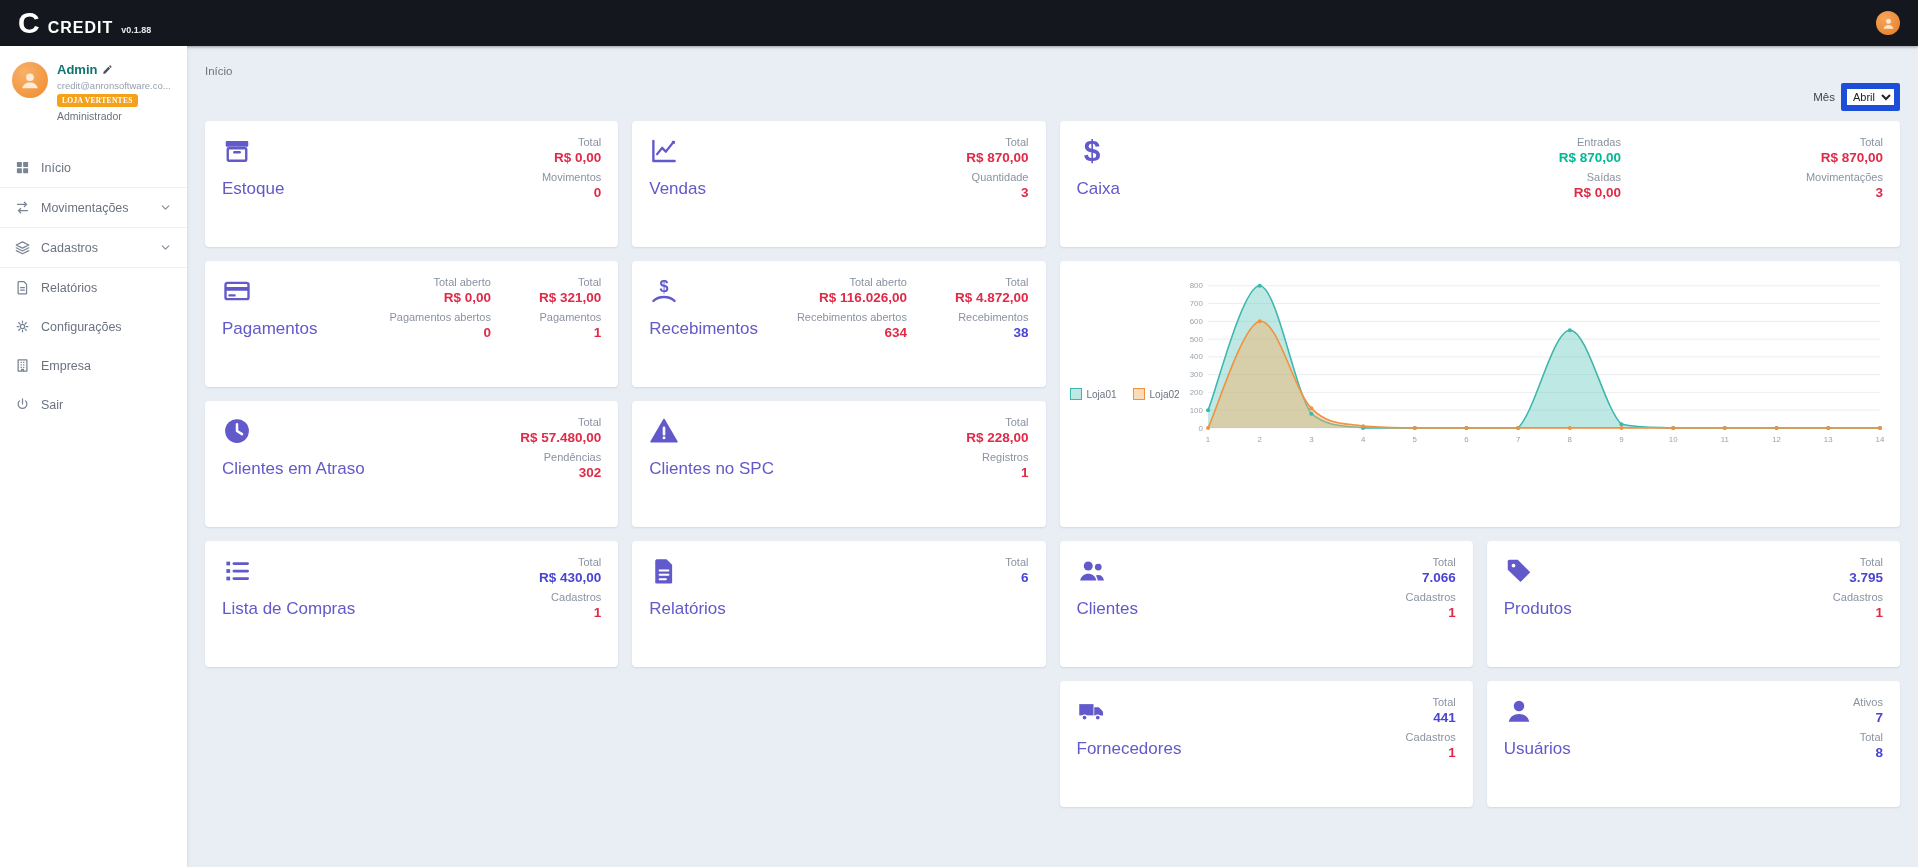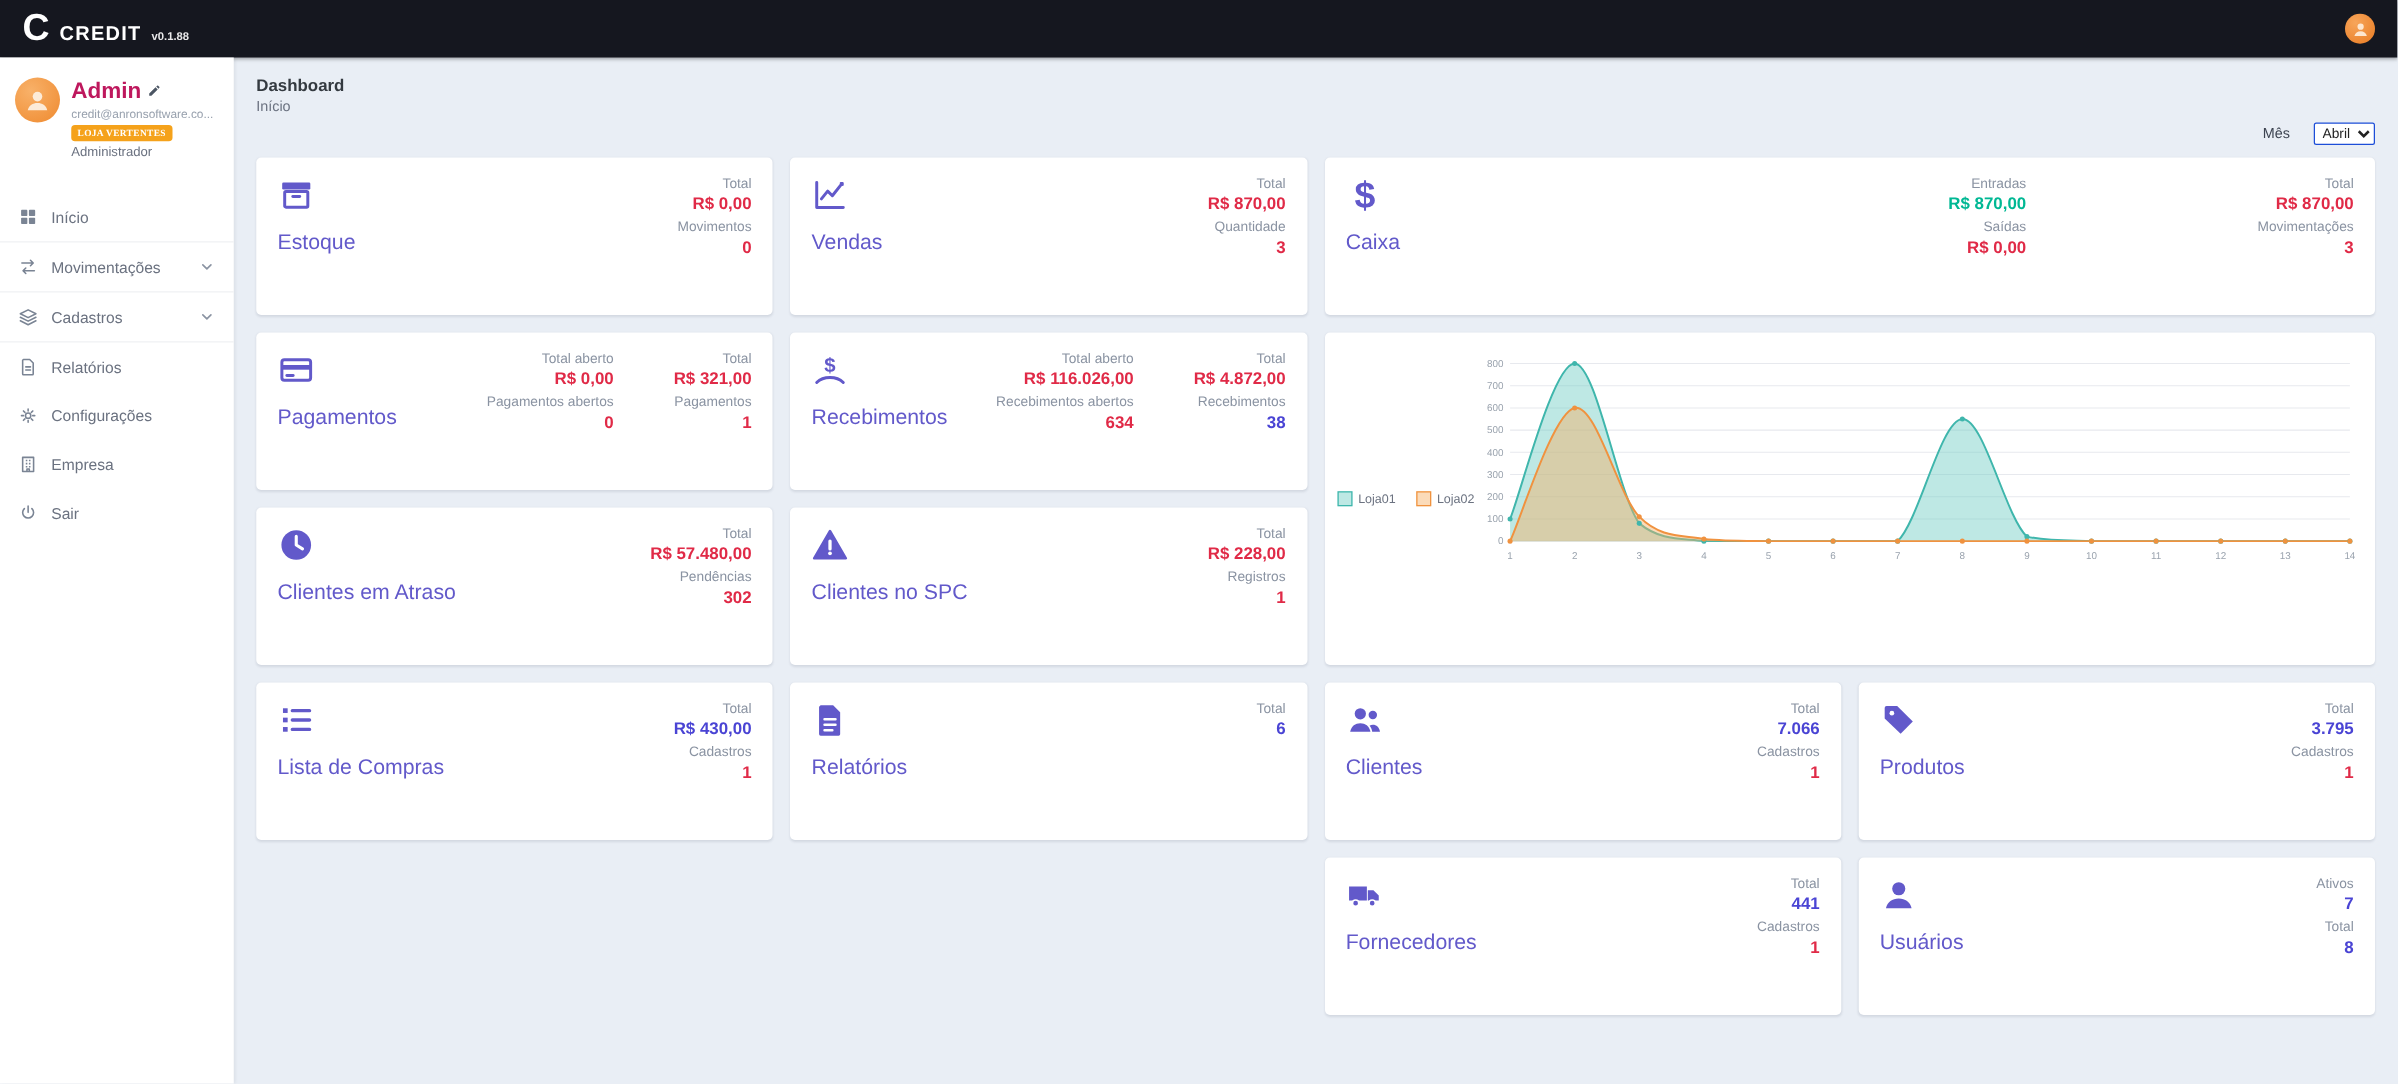--- a/index.html
+++ b/index.html
@@ -13,37 +13,37 @@
   .brand .brand-ver{font-size:9px;font-weight:700;opacity:.9;}
   .topbar-avatar{width:24px;height:24px;border-radius:50%;background:radial-gradient(circle at 35% 30%,#f7a55a,#e87b22);display:flex;align-items:center;justify-content:center;cursor:pointer;}
   .topbar-avatar svg{width:15px;height:15px;color:#fde6cf;}
   
   .shell{display:flex;height:821px;}
   .sidebar{width:187px;background:#fff;box-shadow:1px 0 3px rgba(0,0,0,.07);flex:none;display:flex;flex-direction:column;}
   .user-block{display:flex;gap:9px;padding:16px 12px 12px 12px;}
   .user-avatar{width:36px;height:36px;border-radius:50%;background:radial-gradient(circle at 35% 30%,#f8b169,#ef8a2f);flex:none;display:flex;align-items:center;justify-content:center;}
   .user-avatar svg{width:22px;height:22px;color:#fcebd8;}
   .user-meta{display:flex;flex-direction:column;gap:3px;min-width:0;}
-  .user-name{font-size:18px;font-weight:700;color:#be185d;display:flex;align-items:center;gap:5px;}
+  .user-name{font-size:13px;font-weight:700;color:#0f766e;display:flex;align-items:center;gap:5px;}
   .user-name svg{width:11px;height:11px;color:#4b5563;cursor:pointer;}
   .user-email{font-size:9.5px;color:#97a0ad;white-space:nowrap;overflow:hidden;text-overflow:ellipsis;}
   .user-badge{display:inline-block;background:#f5a21b;color:#fff;font-size:7.5px;font-weight:700;padding:2px 5px;border-radius:3px;letter-spacing:.3px;width:max-content;font-family:Liberation Serif, serif;}
   .user-role{font-size:10.5px;color:#6b7280;}
   .menu{margin-top:14px;}
   .mi{display:flex;align-items:center;gap:11px;padding:12px 15px;color:#6b7280;font-size:12.5px;cursor:pointer;}
   .mi .mico{width:15px;height:15px;color:#7a8494;flex:none;}
   .mi .chev{width:13px;height:13px;color:#8a93a2;margin-left:auto;}
   .mi.bordered{border-top:1px solid #f0f1f4;border-bottom:1px solid #f0f1f4;}
   .mi.bordered + .mi.bordered{border-top:none;}
   
   .main{flex:1;padding:15px 18px;overflow:hidden;}
   .page-title{font-size:13.5px;font-weight:700;color:#343a40;}
   .page-sub{font-size:11.5px;color:#6b7280;margin-top:4px;}
   .month-row{display:flex;justify-content:flex-end;align-items:center;gap:6px;margin:6px 0 10px 0;font-size:11.5px;color:#3c4350;}
-  .month-row select{font-size:11px;font-family:"Liberation Sans",sans-serif;padding:1px 2px;border:1px solid #1d4ed8;border-radius:2px;background:#fff;color:#222;margin-left:13px;}
+  .month-row select{font-size:11px;font-family:"Liberation Sans",sans-serif;padding:1px 2px;border:6px solid #1d4ed8;border-radius:2px;background:#fff;color:#222;}
   .grid{display:grid;grid-template-columns:1fr 1fr;gap:14px;align-items:start;}
   .half-left{display:grid;grid-template-columns:1fr 1fr;grid-auto-rows:126px;gap:14px;}
   .half-right{display:flex;flex-direction:column;gap:14px;}
   .quad{display:grid;grid-template-columns:1fr 1fr;grid-auto-rows:126px;gap:14px;}
   
   .card{background:#fff;border-radius:4px;box-shadow:0 1px 2px rgba(20,30,60,.10);padding:15px 17px;display:flex;justify-content:space-between;height:126px;}
   .card-id{display:flex;flex-direction:column;gap:13px;}
   .cicon{width:30px;height:30px;color:#6259ca;}
   .cicon svg{width:100%;height:100%;}
   .ctitle{color:#6259ca;font-size:17px;text-decoration:none;cursor:pointer;}
@@ -161,21 +161,20 @@
             <path d="M12 3v8"></path>
             <path d="M7.2 6.2a7 7 0 1 0 9.6 0"></path>
           </svg>
         <span>Sair</span>
       </div>
     </div>
   </div>
 
   <div class="main">
     <div>
-      <div class="page-title">Dashboard</div>
       <div class="page-sub">Início</div>
     </div>
 
     <div class="month-row">
       <span>Mês</span>
       <select>
         <option>Abril</option>
       </select>
     </div>
 

